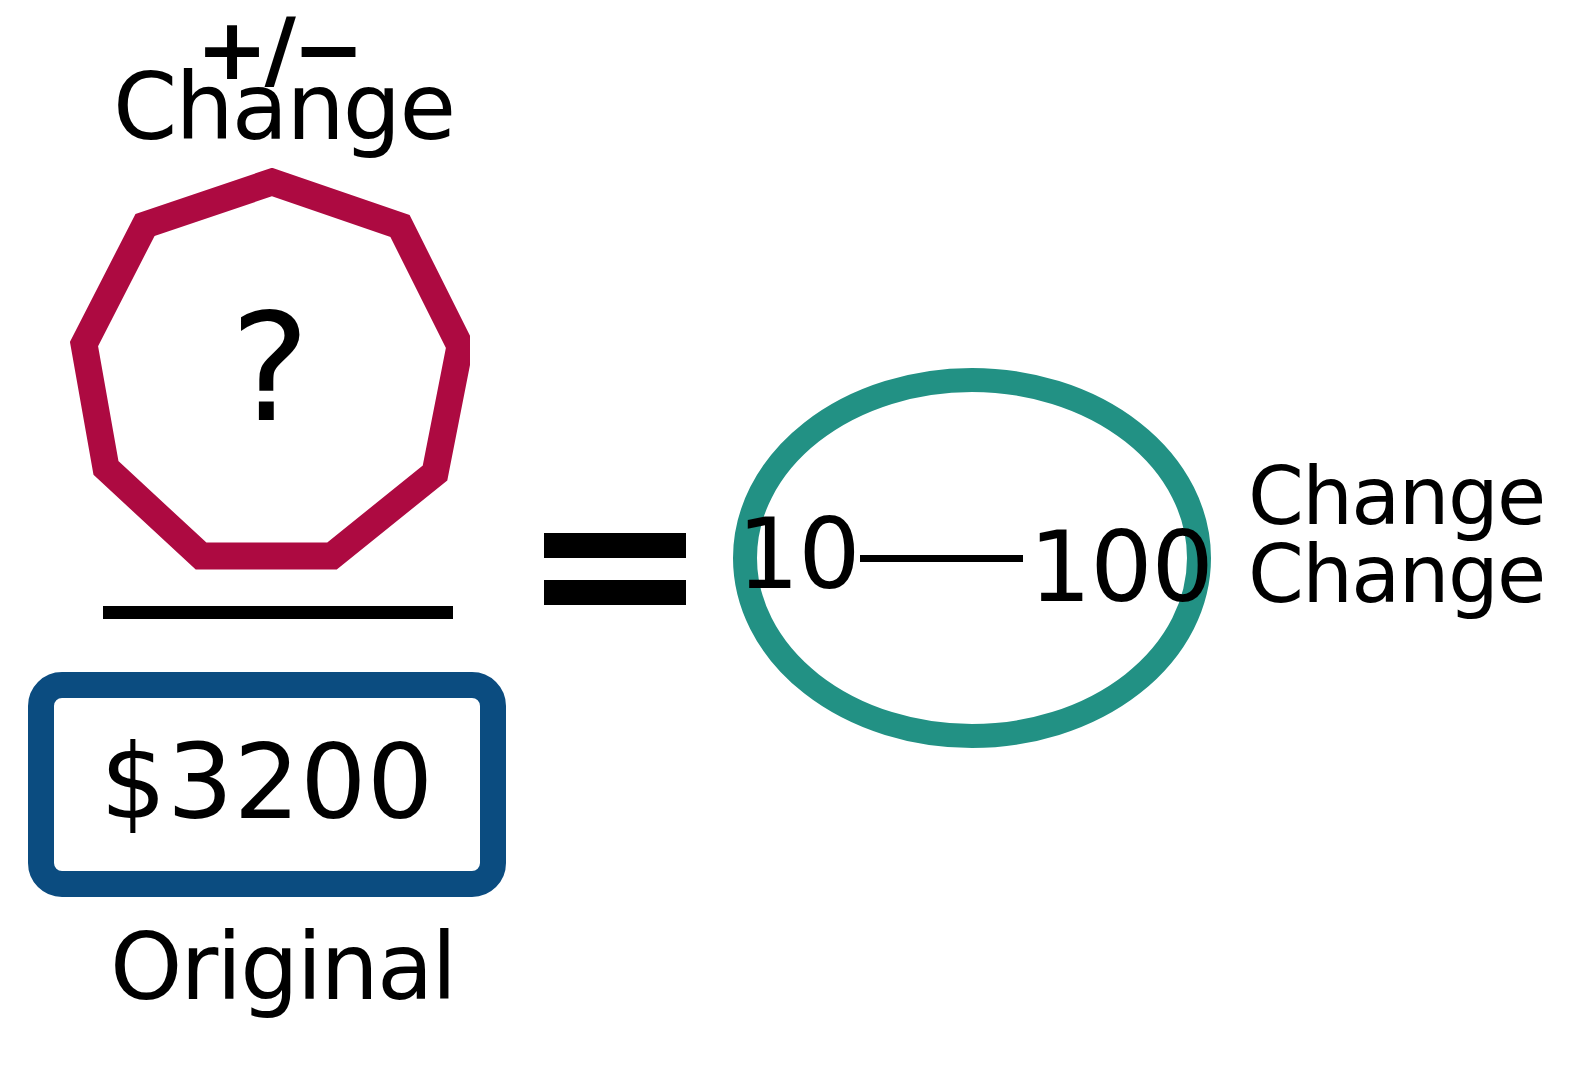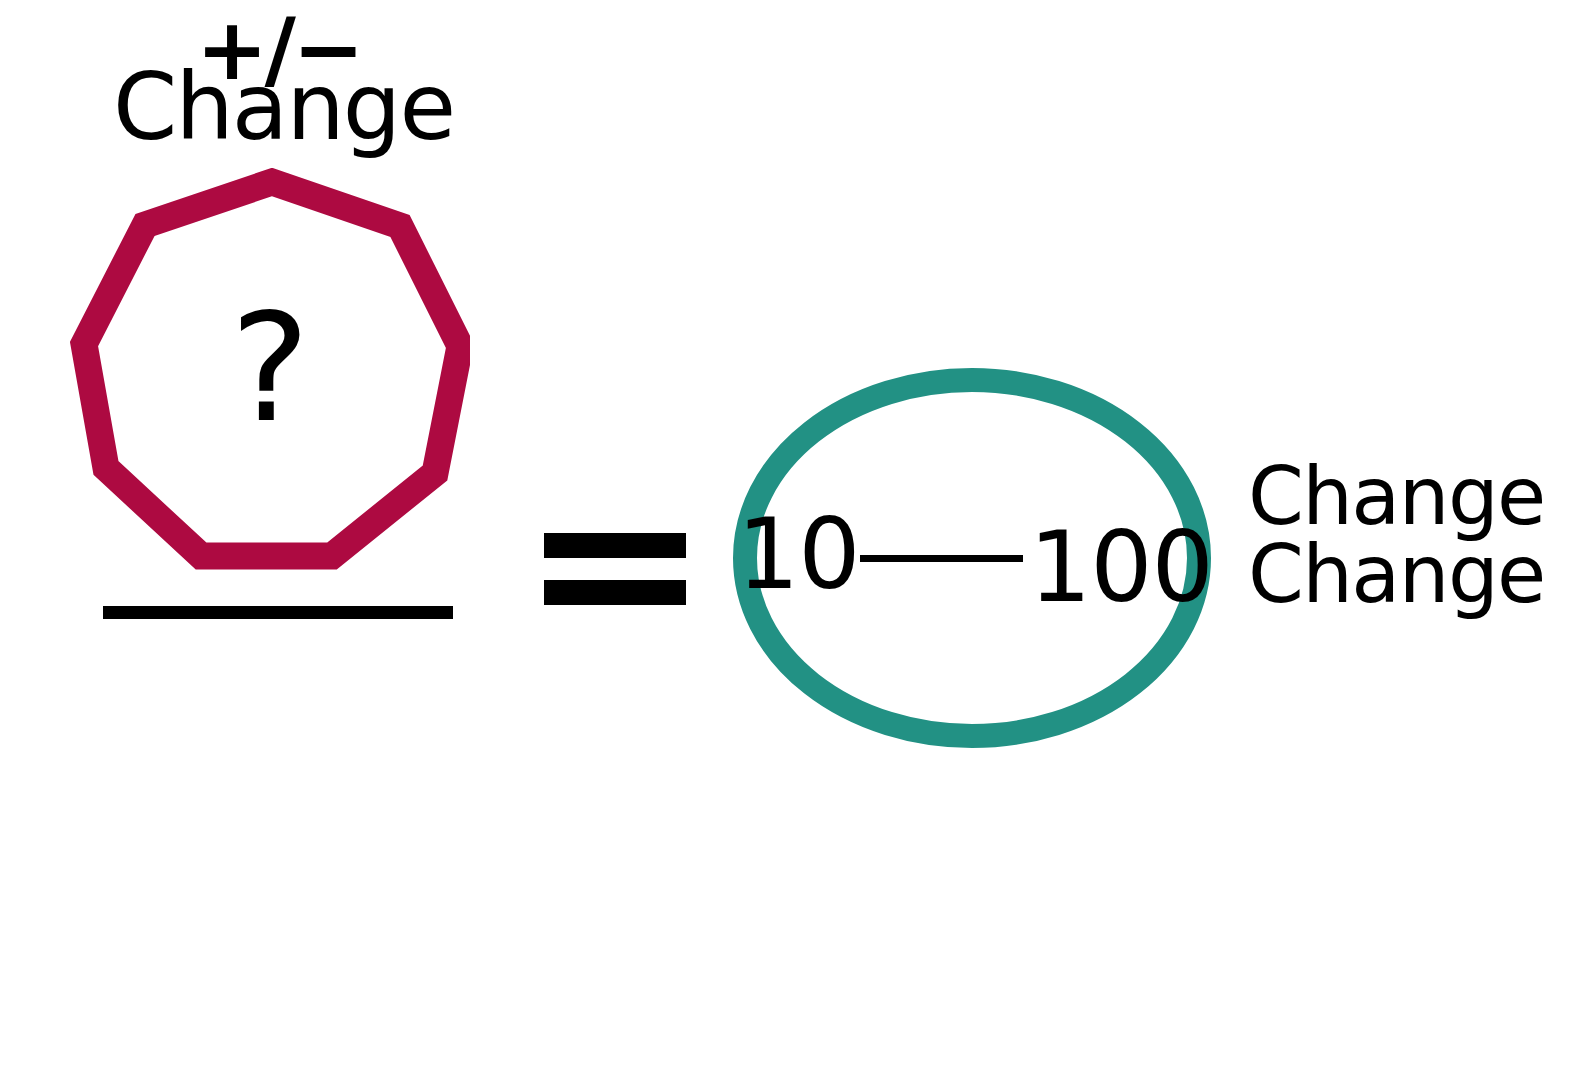--- a/index.html
+++ b/index.html
@@ -189,21 +189,25 @@
   <div class="abs" id="change-polygon">
     <svg viewBox="0 0 400 406" xmlns="http://www.w3.org/2000/svg">
       <polygon points="202,14 330,58 390,178 365,305 262,388 131,388 36,300 14,176 75,57" fill="none" stroke="#AD0A41" stroke-width="27" stroke-linejoin="miter" stroke-miterlimit="10"></polygon>
     </svg>
   </div>
 
   <div class="abs" id="question-mark">?</div>
 
   <div class="abs" id="main-fraction-bar"></div>
 
-
+  <div class="abs" id="original-box">
+    <span id="original-value">$3200</span>
+  </div>
+
+  <div class="abs label-bold" id="original-label">Original</div>
 
   <div class="abs" id="equals-sign">
     <span class="bar top"></span>
     <span class="bar bottom"></span>
   </div>
 
   <div class="abs" id="percent-ellipse">
     <svg viewBox="0 0 482 380" xmlns="http://www.w3.org/2000/svg">
       <ellipse cx="241" cy="190" rx="227" ry="178" fill="none" stroke="#229184" stroke-width="24"></ellipse>
     </svg>

